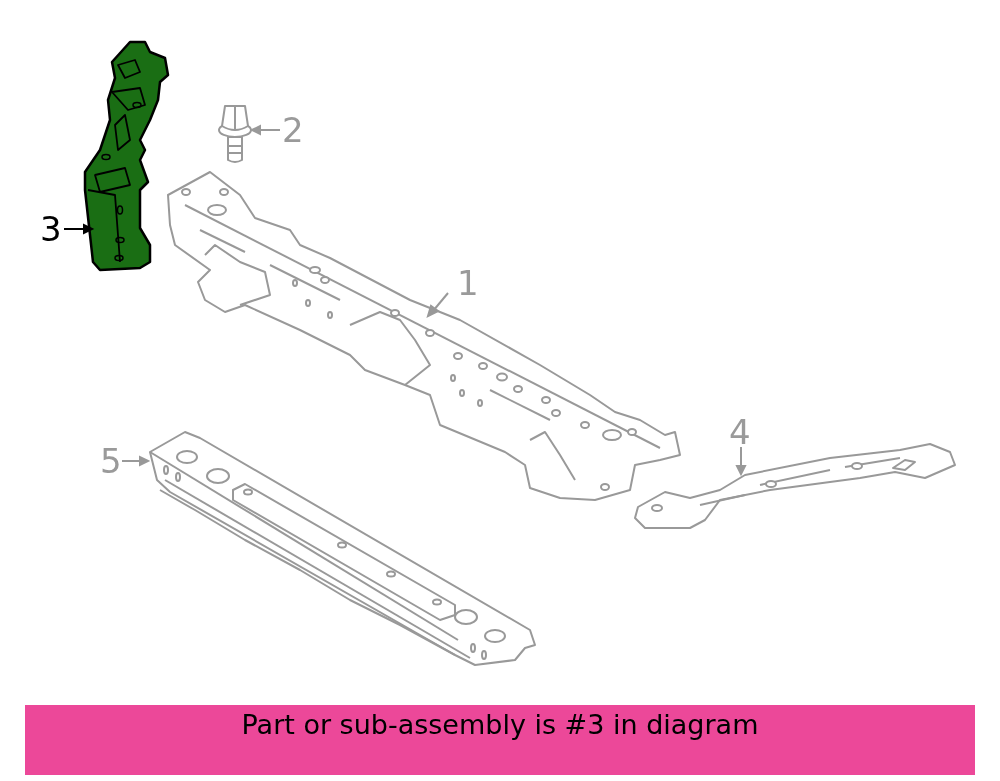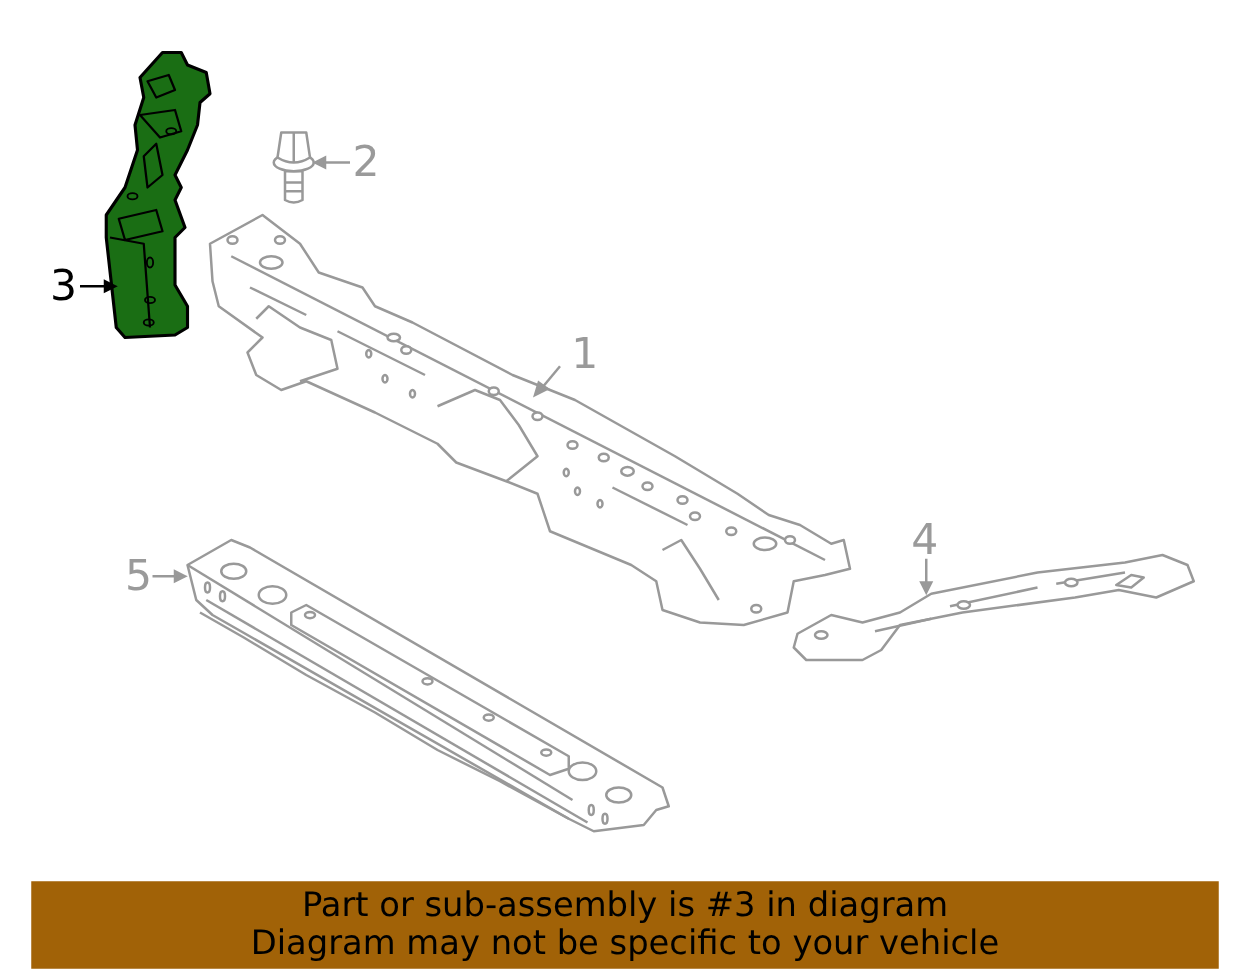--- a/index.html
+++ b/index.html
@@ -2,21 +2,21 @@
 <html><head>
 <meta charset="utf-8">
 <style>
   html, body { margin: 0; padding: 0; background: #ffffff; }
   body { width: 1000px; height: 781px; position: relative; overflow: hidden; font-family: "DejaVu Sans", sans-serif; }
   #diagram { position: absolute; left: 0; top: 0; width: 1000px; height: 700px; }
   .callout { position: absolute; font-size: 34px; line-height: 34px; color: #9a9a9a; }
   .callout.active { color: #000000; }
   #banner {
     position: absolute; left: 25px; top: 705px; width: 950px; height: 70px;
-    background: #a16207; color: #000; text-align: center;
+    background: #ec4899; color: #000; text-align: center;
     font-size: 27px; line-height: 30px; padding-top: 5px; box-sizing: border-box;
   }
   #banner div { white-space: nowrap; }
 </style>
 </head>
 <body>
 
 <svg id="diagram" viewBox="0 0 1000 700" xmlns="http://www.w3.org/2000/svg">
 
   <g stroke="#000" stroke-width="2.5" stroke-linejoin="round" fill="#1a6e14">
@@ -129,14 +129,13 @@
 </svg>
 
 <div class="callout" style="left:457px;top:266px;">1</div>
 <div class="callout" style="left:282px;top:113px;">2</div>
 <div class="callout active" style="left:40px;top:212px;">3</div>
 <div class="callout" style="left:729px;top:415px;">4</div>
 <div class="callout" style="left:100px;top:444px;">5</div>
 
 <div id="banner">
   <div>Part or sub-assembly is #3 in diagram</div>
-  <div>Diagram may not be specific to your vehicle</div>
 </div>
 
 </body></html>

